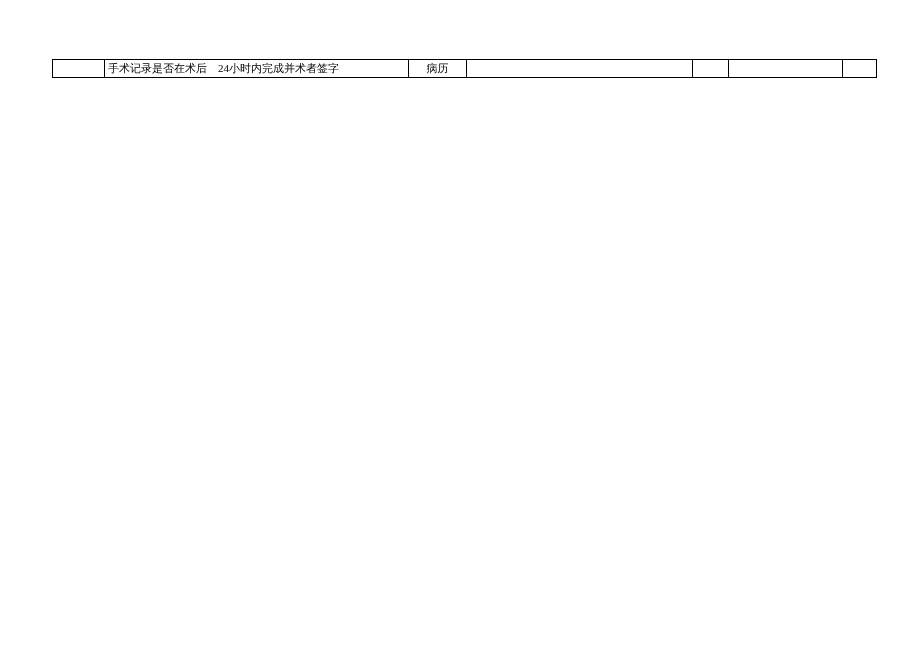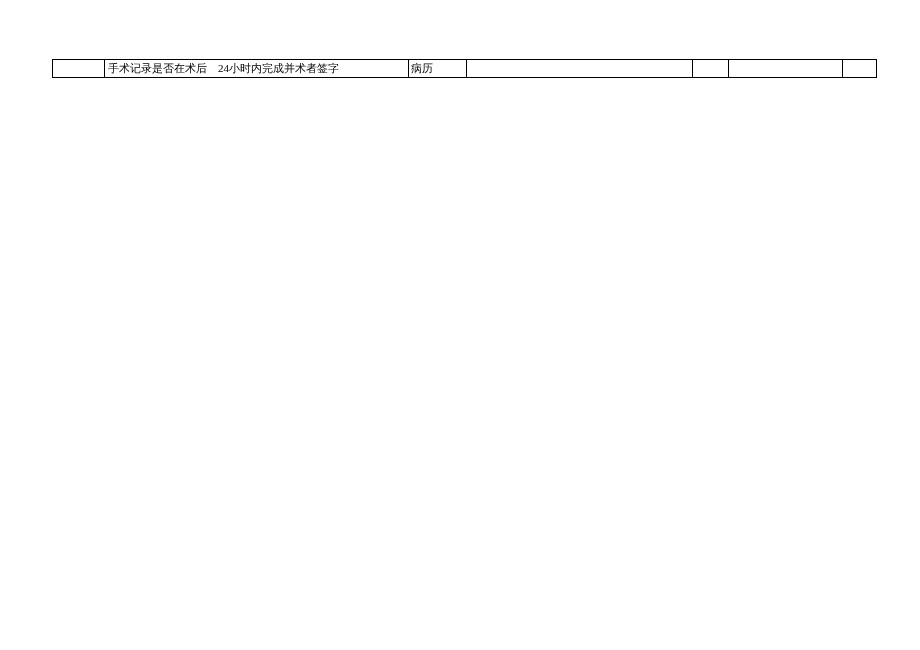--- a/index.html
+++ b/index.html
@@ -29,21 +29,21 @@
     td {
       border: 1px solid #000000;
       height: 18px;
       vertical-align: middle;
       padding: 0 2px;
       overflow: hidden;
       white-space: nowrap;
     }
     .col1 { width: 52px; }
     .col2 { width: 304px; text-align: left; padding-left: 3px; }
-    .col3 { width: 58px; text-align: left; }
+    .col3 { width: 58px; text-align: center; }
     .col4 { width: 226px; }
     .col5 { width: 36px; }
     .col6 { width: 114px; }
     .col7 { width: 34px; }
   </style>
 </head>
 <body>
 
 <div class="table-wrap">
   <table>

